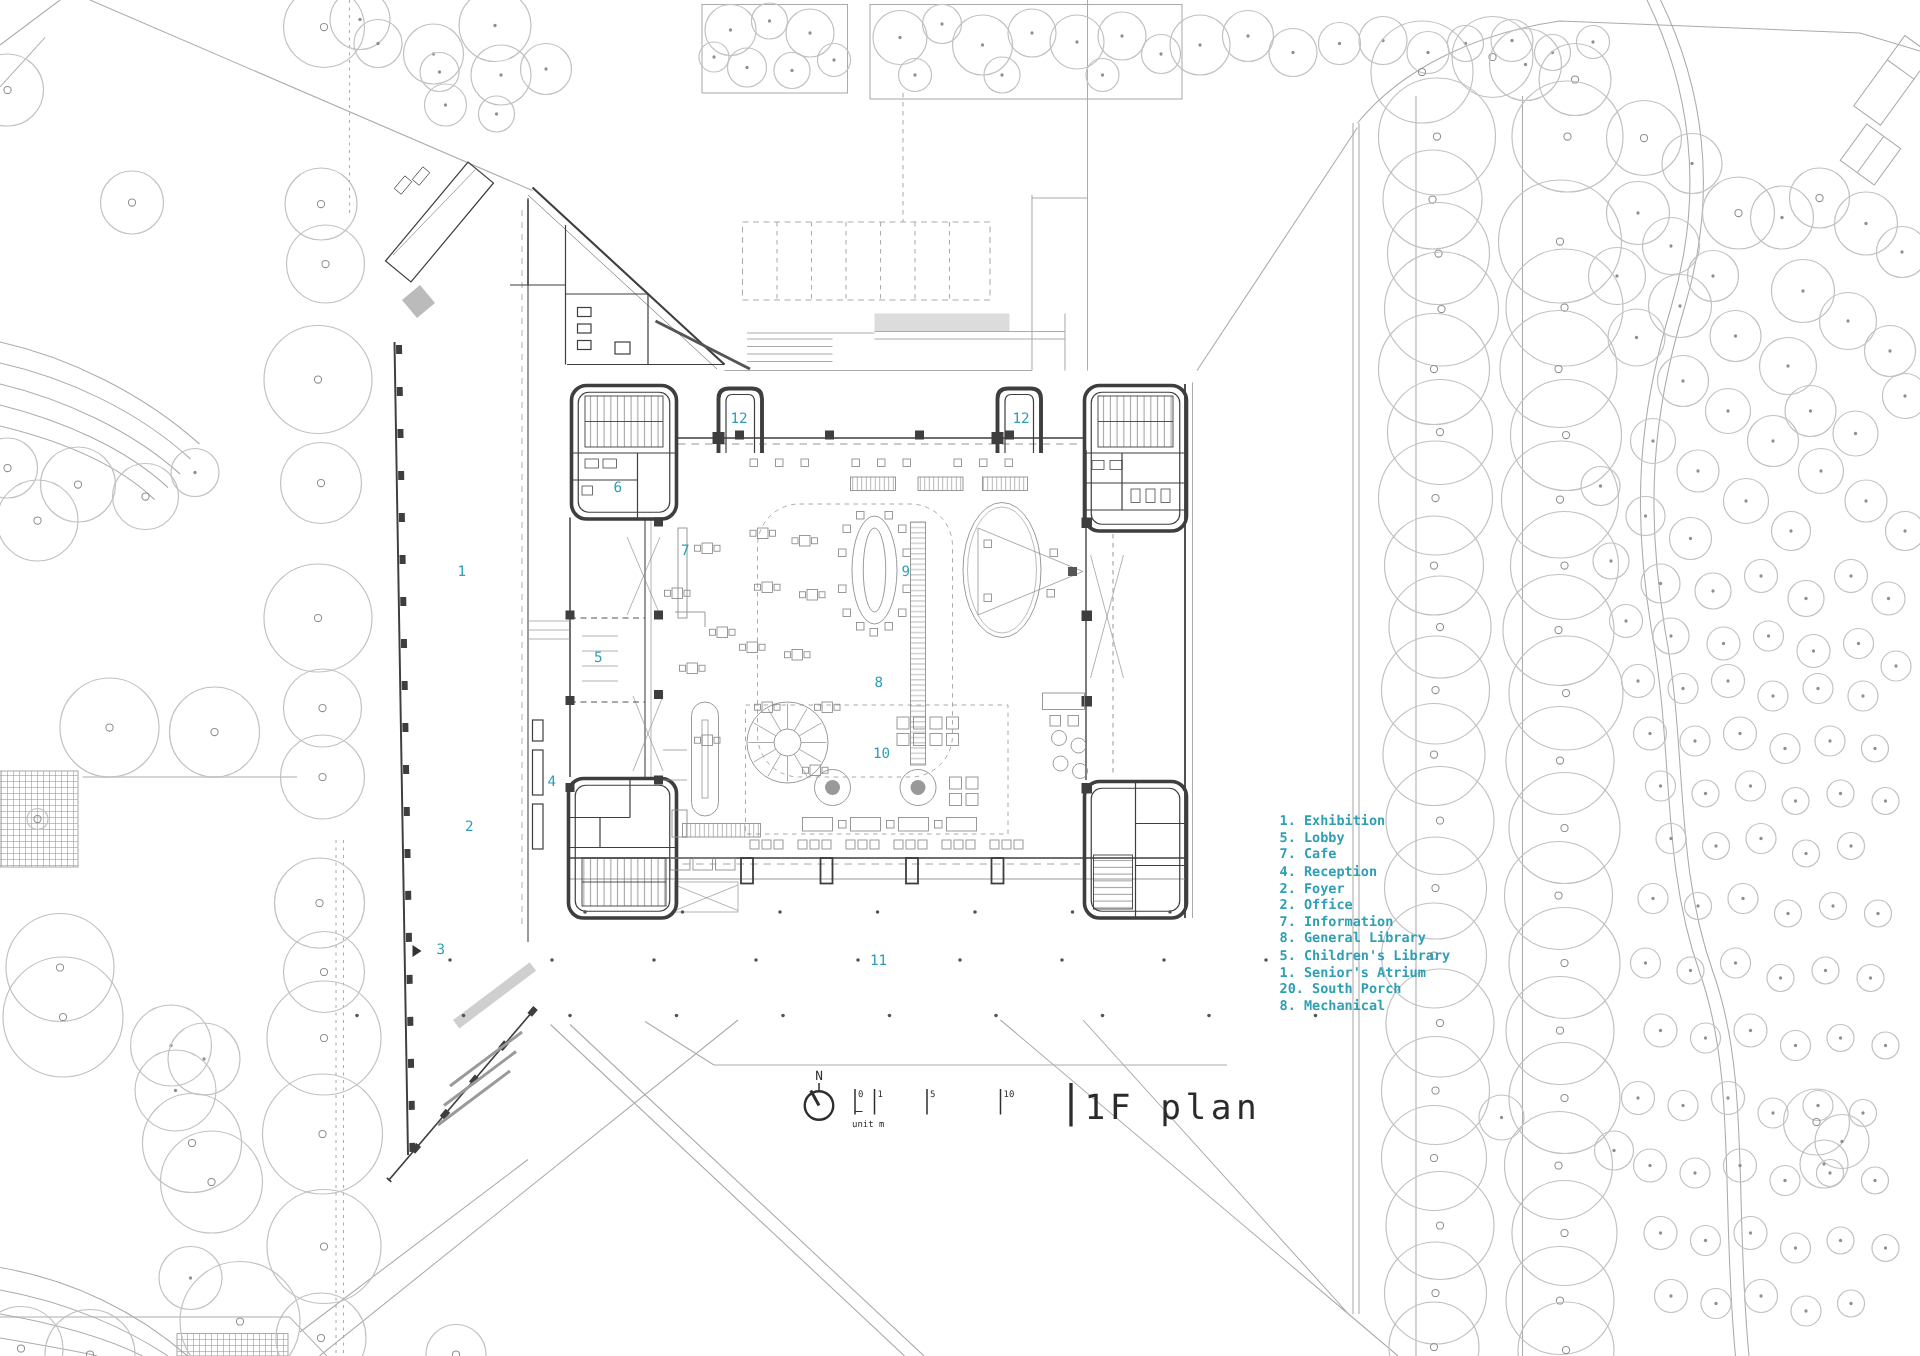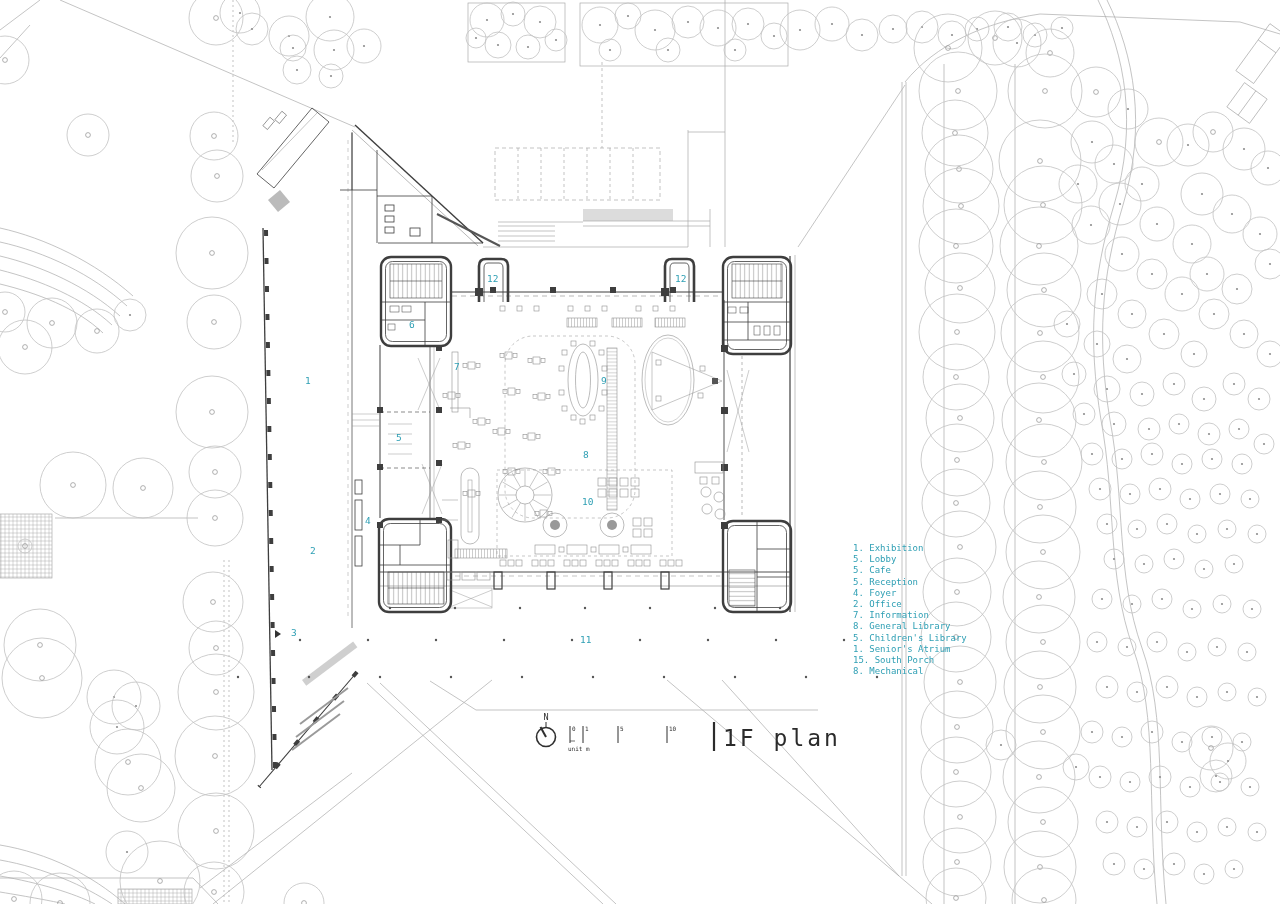--- a/index.html
+++ b/index.html
@@ -1,21 +1,21 @@
 <!DOCTYPE html>
 <html style="--accent: #2e9fb4;"><head>
 <meta charset="utf-8">
 <style>
   html,body{margin:0;padding:0;background:#ffffff;}
   .canvas{position:relative;width:1280px;height:904px;background:#fff;overflow:hidden;
           font-family:"DejaVu Sans Mono","Liberation Mono",monospace;}
   svg{position:absolute;left:0;top:0;}
   .legend{position:absolute;left:853px;top:543px;color:var(--accent,#2e9fb4);
           font:9px/11.2px "DejaVu Sans Mono","Liberation Mono",monospace;white-space:pre;}
-  .legend div{height:11.2px;}
+  .legend div{height:11.2px;font-weight:bold;}
   .rlabel{fill:var(--accent,#2e9fb4);font:9.5px "DejaVu Sans Mono","Liberation Mono",monospace;}
   text{font-family:"DejaVu Sans Mono","Liberation Mono",monospace;}
   .tick-label{font-size:6px;fill:#2f2f2f;}
   .title-text{font-size:23px;letter-spacing:3px;fill:#2b2b2b;}
   .north-label{font-size:8.5px;fill:#2f2f2f;}
   .unit-label{font-size:6px;fill:#2f2f2f;}
 </style>
 </head>
 <body>
 
@@ -1396,14 +1396,14 @@
       <text class="tick-label" x="585" y="731" stroke="none">1</text>
       <text class="tick-label" x="620" y="731" stroke="none">5</text>
       <text class="tick-label" x="669" y="731" stroke="none">10</text>
       <text class="unit-label" x="568" y="751" stroke="none">unit m</text>
     </g>
     <path d="M714,722 V751" stroke="#2b2b2b" stroke-width="2.2"></path>
     <text class="title-text" x="723" y="746">1F plan</text>
   </g>
 </svg>
 
-<div class="legend" id="legend"><div>1. Exhibition</div><div>5. Lobby</div><div>5. Cafe</div><div>5. Reception</div><div>4. Foyer</div><div>2. Office</div><div>7. Information</div><div>8. General Library</div><div>5. Children's Library</div><div>1. Senior's Atrium</div><div>15. South Porch</div><div>8. Mechanical</div></div>
+<div class="legend" id="legend"><div>1. Exhibition</div><div>5. Lobby</div><div>7. Cafe</div><div>4. Reception</div><div>2. Foyer</div><div>2. Office</div><div>7. Information</div><div>8. General Library</div><div>5. Children's Library</div><div>1. Senior's Atrium</div><div>20. South Porch</div><div>8. Mechanical</div></div>
 </div>
 
 </body></html>

